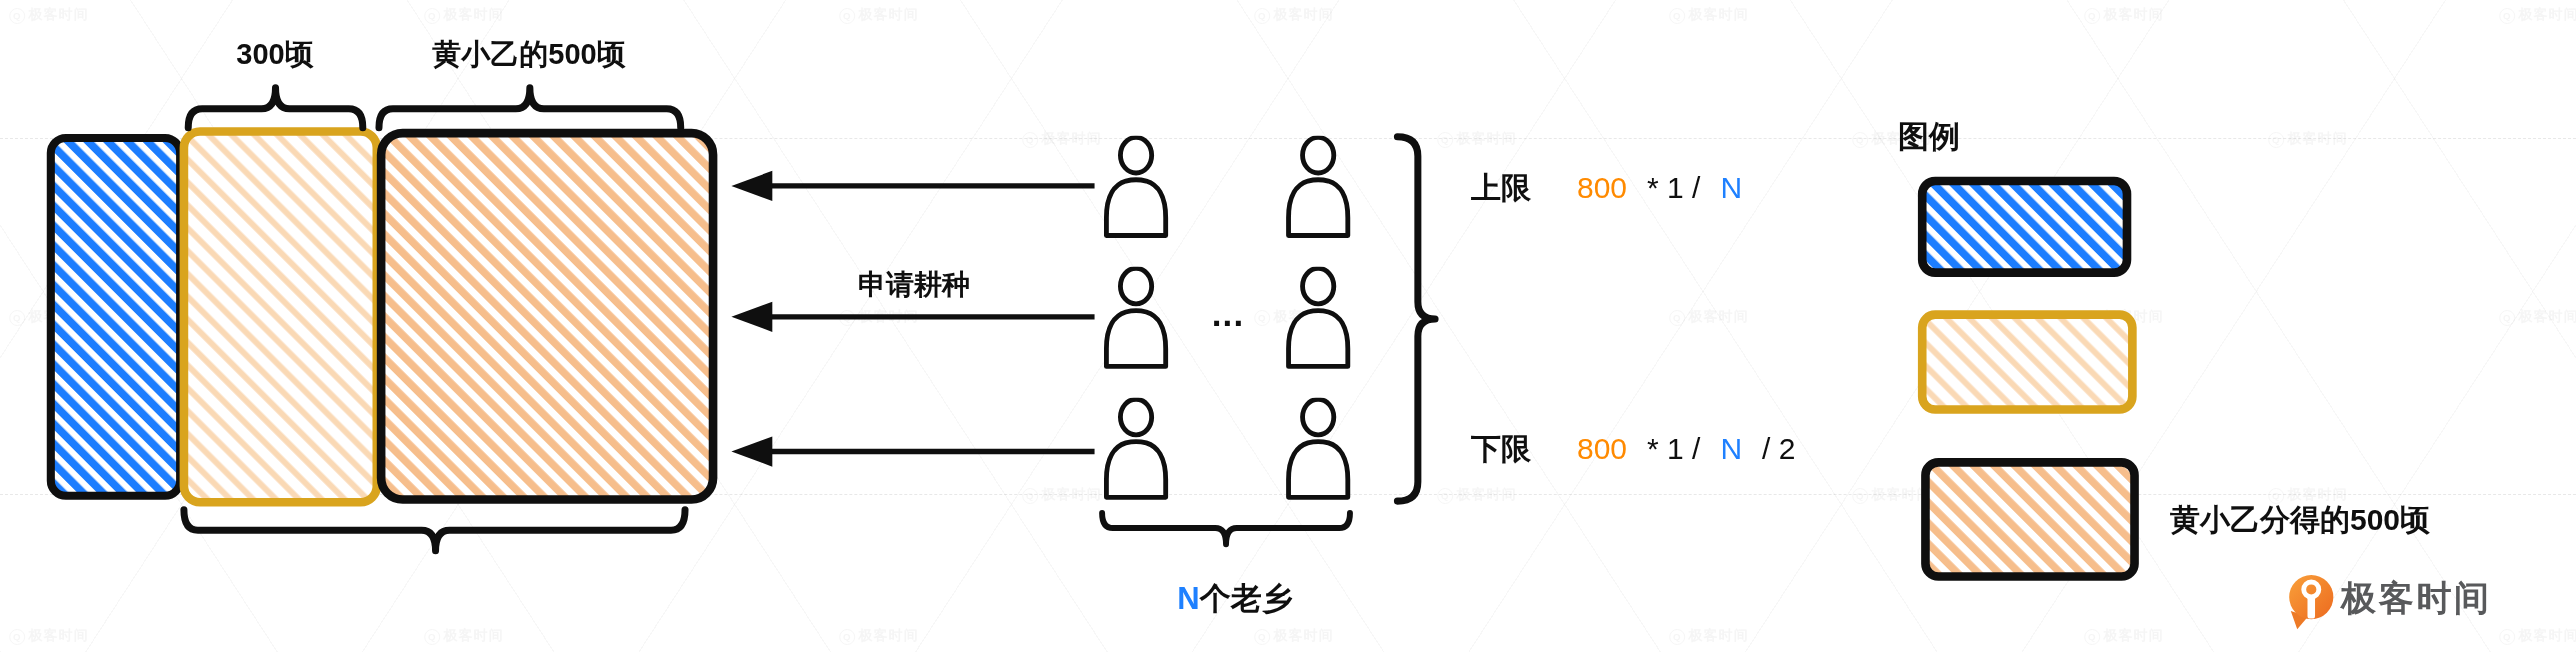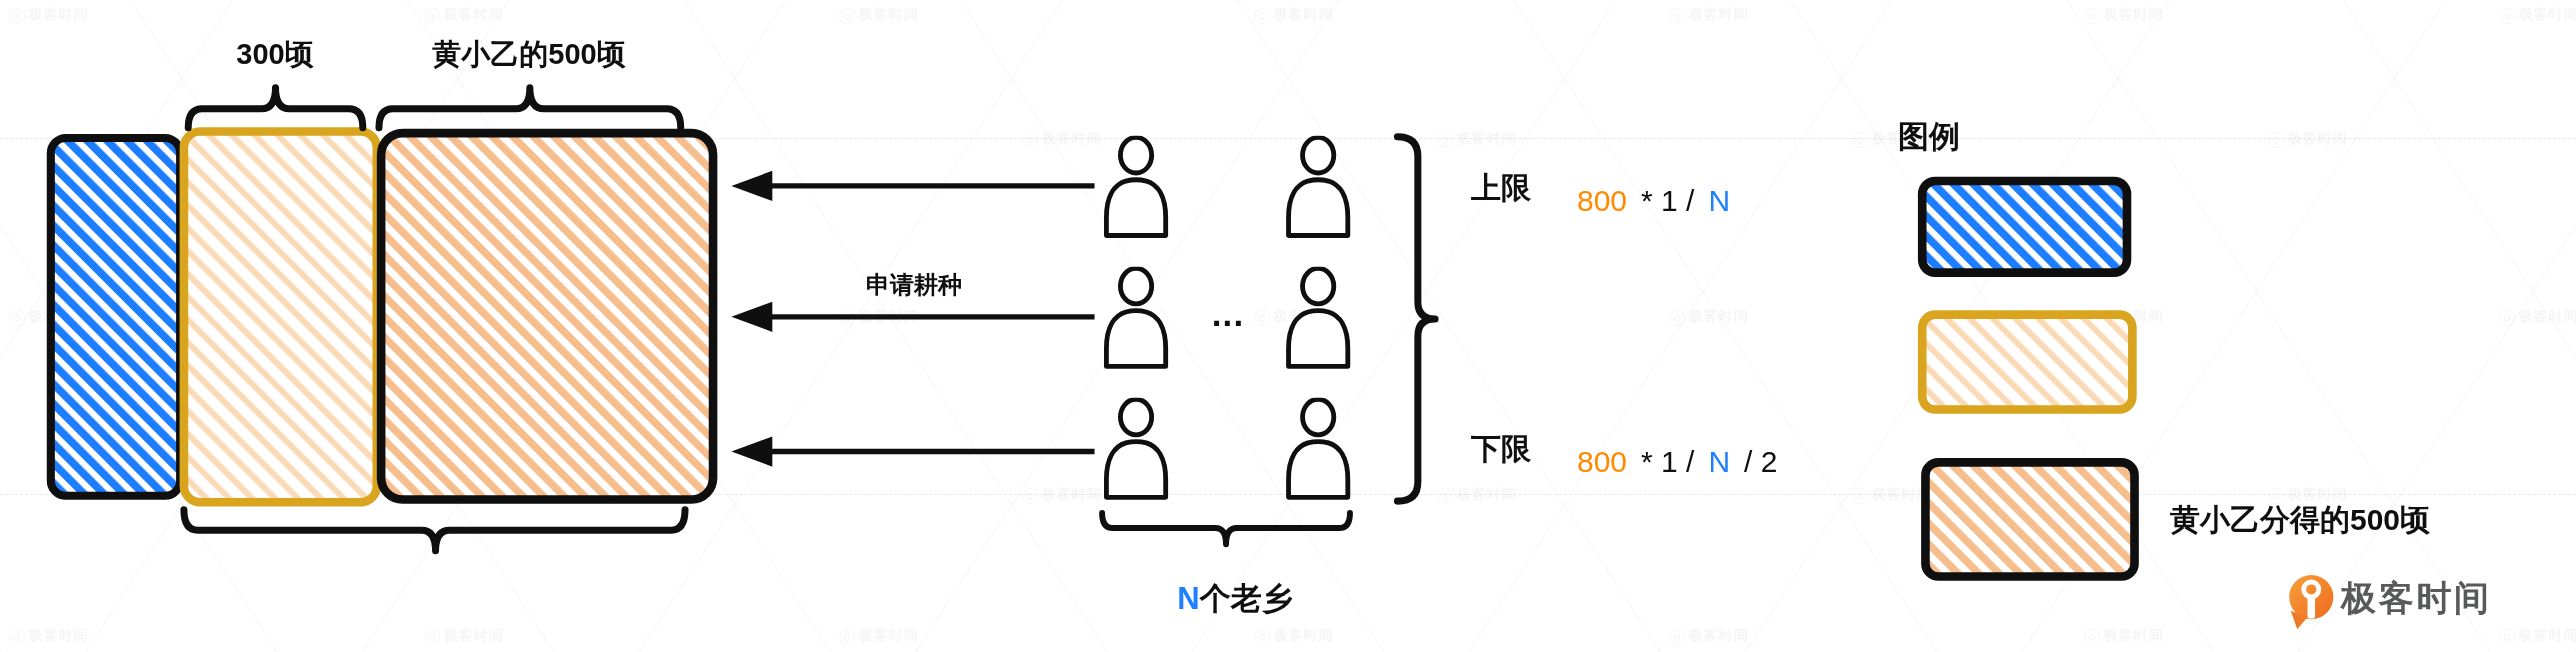--- a/index.html
+++ b/index.html
@@ -36,25 +36,25 @@
   }
   svg.art{position:absolute;left:0;top:0;}
   .lbl{
     position:absolute;transform:translate(-50%,-50%);
     color:#0f0f0f;white-space:nowrap;font-weight:700;
   }
   .lbl-left{transform:translate(0,-50%);}
   .f-300{font-size:29px;}
   .f-500{font-size:29px;}
   .f-total{font-size:29px;color:#FF8A00;font-weight:600;}
-  .f-request{font-size:24px;}
+  .f-request{font-size:28px;}
   .f-ellipsis{font-size:35px;font-weight:700;letter-spacing:1.1px;}
   .f-villagers{font-size:31px;}
   .f-limit{font-size:30px;}
-  .formula{display:flex;gap:14px;font-size:30px;font-weight:500;margin-top:13px;}
+  .formula{display:flex;gap:20px;font-size:30px;font-weight:500;}
   .c-orange{color:#FF8A00;}
   .c-blue{color:#1E80FF;}
   .c-black{color:#0f0f0f;}
   .f-legend-title{font-size:31px;}
   .f-legend{font-size:30px;}
   .f-logo{font-size:35px;color:#58595B;font-weight:600;letter-spacing:2.7px;}
 </style>
 </head>
 <body>
 

